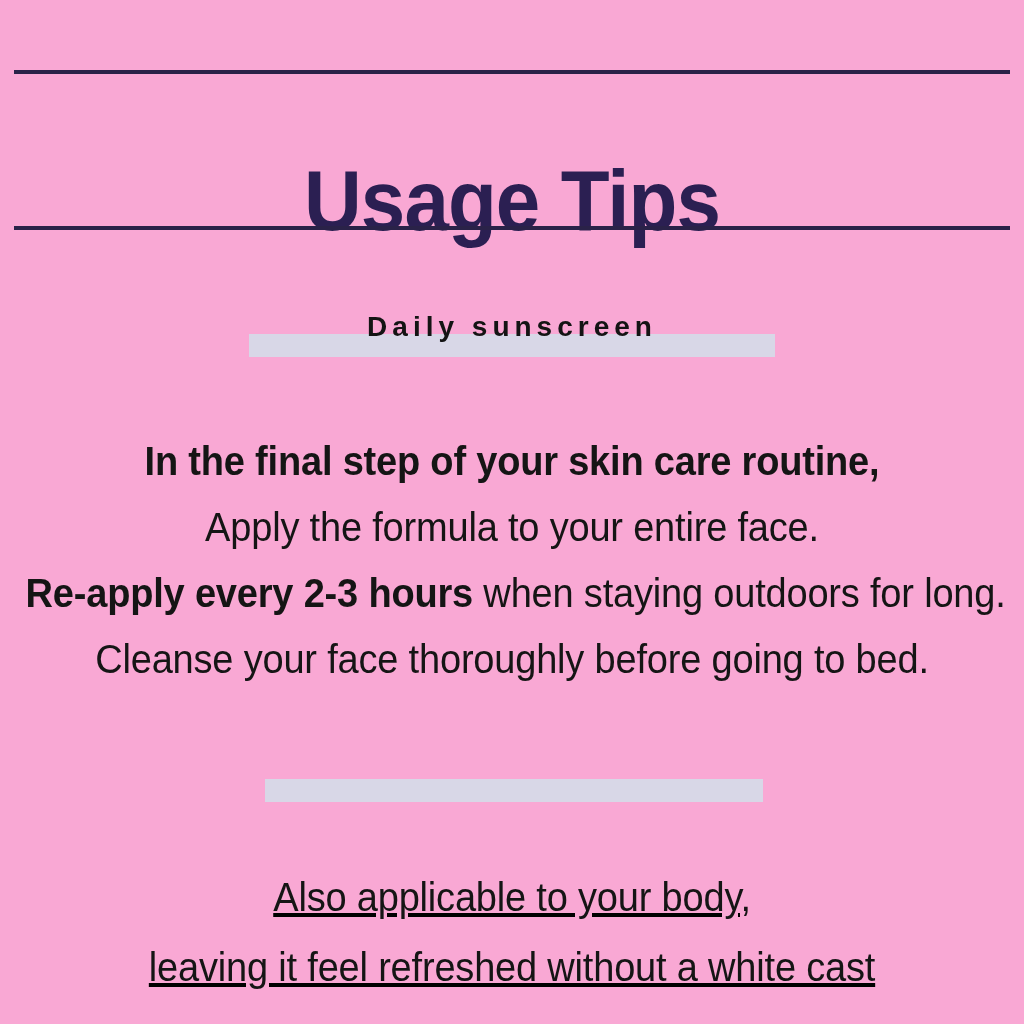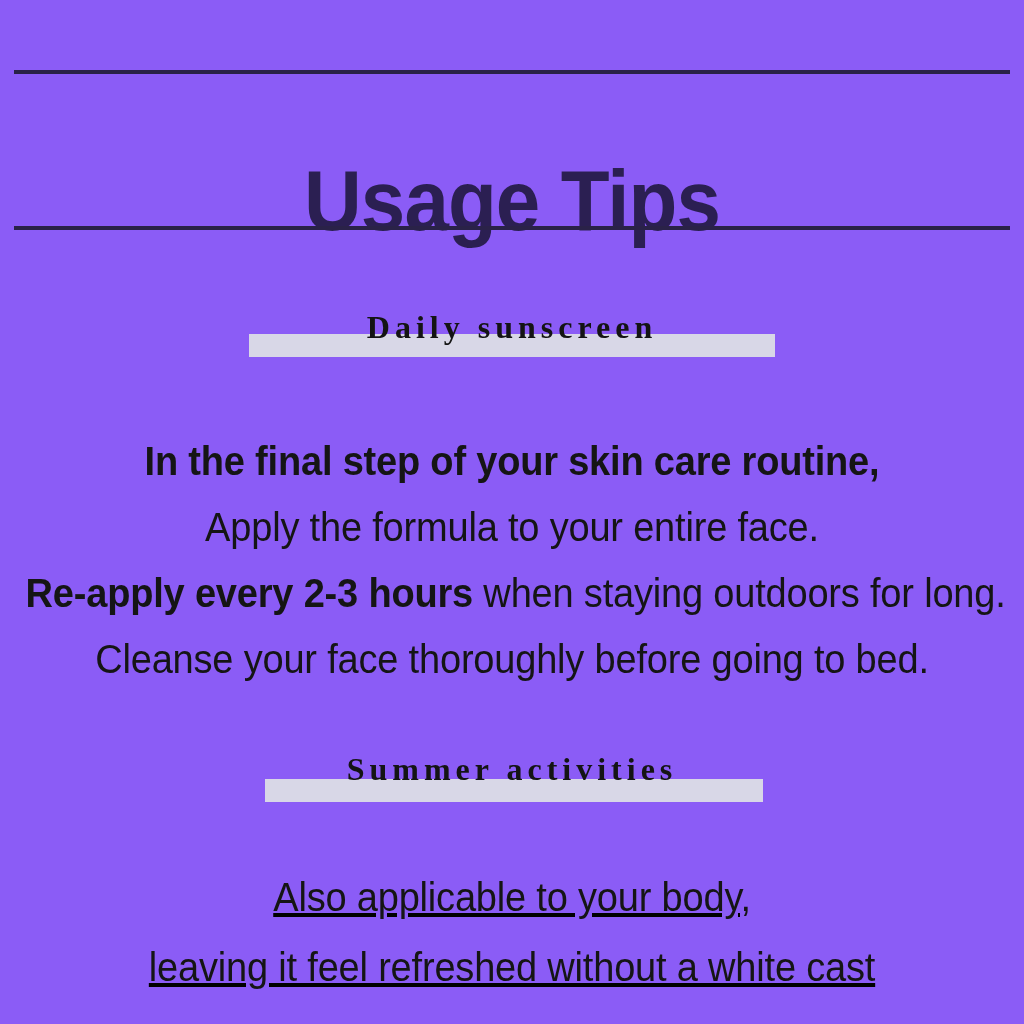--- a/index.html
+++ b/index.html
@@ -12,21 +12,21 @@
     height: 1024px;
     background: #fdfdfc;
     font-family: "Liberation Sans", sans-serif;
     overflow: hidden;
   }
 
   .page {
     position: relative;
     width: 1024px;
     height: 1024px;
-    background: #8b5cf6;
+    background: #f9a8d4;
   }
 
   
   .rule {
     position: absolute;
     left: 14px;
     width: 996px;
     height: 4px;
     background: #2a2248;
   }
@@ -55,23 +55,23 @@
     position: absolute;
     left: 0;
     width: 1024px;
     text-align: center;
     white-space: nowrap;
   }
   .section-heading .hl-text {
     position: relative;
     display: inline-block;
     color: #141414;
-    font-family: Liberation Serif, serif;
+    font-family: Liberation Sans, sans-serif;
     font-weight: bold;
-    font-size: 32px;
+    font-size: 28px;
     line-height: 46px;
     letter-spacing: 5px;
     padding: 0 14px;
     z-index: 2;
   }
   .hl-bar {
     position: absolute;
     background: #d8d7e7;
     z-index: 1;
   }
@@ -142,23 +142,20 @@
     </div>
     <div class="copy-line">
       <b>Re-apply every 2-3 hours</b><span> when staying outdoors for long.</span>
     </div>
     <div class="copy-line">
       <span>Cleanse your face thoroughly before going to bed.</span>
     </div>
   </div>
 
   <div class="hl-bar bar-summer"></div>
-  <div class="section-heading heading-summer">
-    <span class="hl-text">Summer activities</span>
-  </div>
 
   <div class="copy-block copy-summer">
     <div class="copy-line">
       <span>Also applicable to your body,</span>
     </div>
     <div class="copy-line">
       <span>leaving it feel refreshed without a white cast</span>
     </div>
   </div>
 

